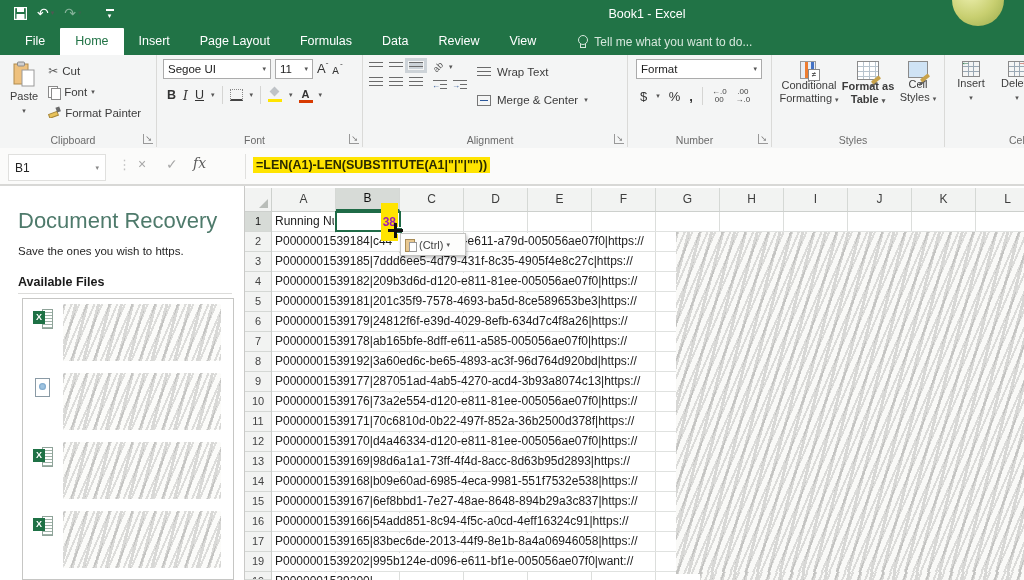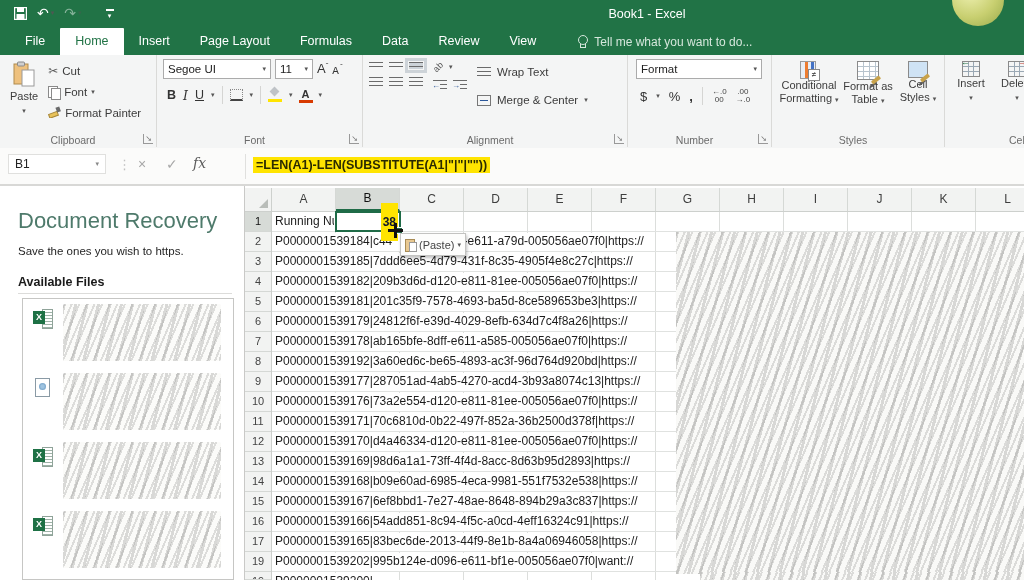--- a/index.html
+++ b/index.html
@@ -99,21 +99,21 @@
   .cellstyleicon:after{content:"";position:absolute;right:-3px;bottom:-3px;width:10px;height:4px;background:#c8a24a;
       transform:rotate(-38deg);border-radius:1px;box-shadow:-5px 2px 0 -1px #5a5a5a;}
   .gridicon{position:relative;width:18px;height:16px;display:inline-block;border:1px solid #8a8a8a;box-sizing:border-box;}
   .gridicon:before{content:"";position:absolute;inset:0;
       background:repeating-linear-gradient(90deg,transparent 0 4.6px,#9aa8b4 4.6px 5.6px),repeating-linear-gradient(transparent 0 4px,#9aa8b4 4px 5px);}
   .gridicon.ins:after{content:"←";position:absolute;left:-2px;top:-6px;color:#217346;font-size:9px;font-weight:bold;}
   .gridicon.del:after{content:"→";position:absolute;right:-2px;top:-6px;color:#c0392b;font-size:9px;font-weight:bold;}
   
   #formulabar{position:absolute;left:0;top:148px;width:1024px;height:38px;background:#fbfbfa;
       border-bottom:2px solid #d8d8d6;box-sizing:border-box;z-index:2;}
-  .namebox{position:absolute;left:8px;top:6px;width:98px;height:20px;background:#fff;border:1px solid #e0e0de;
+  .namebox{position:absolute;left:8px;top:6px;width:98px;height:27px;background:#fff;border:1px solid #e0e0de;
       box-sizing:border-box;font-size:12px;color:#222;display:flex;align-items:center;justify-content:space-between;padding:0 6px;}
   .namebox .caret{color:#888;}
   .fbdots{position:absolute;left:118px;top:9px;color:#c0c0c0;font-size:13px;letter-spacing:0;}
   .fbx{position:absolute;left:138px;top:8px;color:#a8a8a8;font-size:14px;}
   .fbck{position:absolute;left:166px;top:8px;color:#a8a8a8;font-size:14px;}
   .fbfx{position:absolute;left:193px;top:7px;color:#5c5c5c;font-size:14px;font-family:"DejaVu Serif",serif;font-style:italic;}
   .fbsep{position:absolute;left:245px;top:6px;width:1px;height:25px;background:#e0e0de;}
   .formulatext{position:absolute;left:253px;top:9px;font-size:12.5px;font-weight:bold;color:#2b2b00;
       background:#ffe400;padding:1px 3px;white-space:nowrap;}
   
@@ -155,21 +155,21 @@
   .cells{position:absolute;left:27px;top:24px;right:0;bottom:0;
       background:repeating-linear-gradient(90deg,transparent 0 63px,#dcdedc 63px 64px);}
   .datarow{height:20px;box-sizing:border-box;border-bottom:1px solid #e0e2e0;position:relative;white-space:nowrap;}
   .datarow.partial{height:8px;overflow:hidden;border-bottom:none;}
   .rowtext{position:absolute;left:3px;top:1px;height:18px;line-height:17px;font-size:12px;color:#1c1c1c;
       background:#fff;padding-right:2px;white-space:nowrap;}
   .rowtext .gap{display:inline-block;width:58px;}
   .a1clip{max-width:59px;overflow:hidden;display:inline-block;}
   .activecell{position:absolute;left:63px;top:-1px;width:66px;height:21px;background:#fff;
       border:2px solid #1f6b47;box-sizing:border-box;display:flex;align-items:center;justify-content:flex-end;z-index:2;}
-  .cellvalue{background:#ffe400;font-size:12px;color:#0f172a;font-weight:bold;padding:12px 2px;margin-right:1px;}
+  .cellvalue{background:#ffe400;font-size:12px;color:#a21caf;font-weight:bold;padding:12px 2px;margin-right:1px;}
   .fillhandle{position:absolute;right:-4px;bottom:-4px;width:5px;height:5px;background:#1f6b47;border:1px solid #fff;}
   
   .redact{position:absolute;z-index:5;
       background:repeating-linear-gradient(113deg,rgba(150,150,148,.30) 0 2px,rgba(255,255,255,0) 2px 7px),
                  repeating-linear-gradient(105deg,rgba(140,140,138,.22) 0 3px,rgba(250,250,248,.95) 3px 11px),#ededeb;}
   #redact-main{left:676px;top:232px;width:348px;height:342px;}
   #redact-bottom{left:700px;top:572px;width:324px;height:8px;}
   .pastepopup{position:absolute;left:400px;top:233px;width:66px;height:23px;background:#fdfdfc;
       border:1px solid #c3c3c1;box-shadow:1px 2px 3px rgba(0,0,0,.25);z-index:6;
       display:flex;align-items:center;gap:3px;padding:0 4px;box-sizing:border-box;font-size:11px;color:#444;}
@@ -350,21 +350,21 @@
     <div class="launcher">↘</div>
   </div>
 
   <div class="group" style="width:173px;">
     <div style="display:flex;">
       <div class="bigbtn" style="width:62px;padding:2px 0;">
         <span class="cficon"></span>
         <span>Conditional</span>
         <span><span>Formatting</span> <span class="caret">▾</span></span>
       </div>
-      <div class="bigbtn" style="width:56px;padding:2px 0;">
+      <div class="bigbtn" style="width:56px;padding:2px 0;font-weight:bold;">
         <span class="tableicon"></span>
         <span>Format as</span>
         <span><span>Table</span> <span class="caret">▾</span></span>
       </div>
       <div class="bigbtn" style="width:44px;padding:2px 0;">
         <span class="cellstyleicon"></span>
         <span>Cell</span>
         <span><span>Styles</span> <span class="caret">▾</span></span>
       </div>
     </div>
@@ -515,16 +515,16 @@
       <div class="datarow partial">
         <span class="rowtext">P0000001539200|</span>
       </div>
     </div>
 </div>
 
 <div id="redact-main" class="redact"></div>
 <div id="redact-bottom" class="redact"></div>
 <div class="pastepopup">
   <span class="clipmini"></span>
-  <span>(Paste)</span>
+  <span>(Ctrl)</span>
   <span class="caret">▾</span>
 </div>
 <div class="cursorplus"></div>
 
 </body></html>

